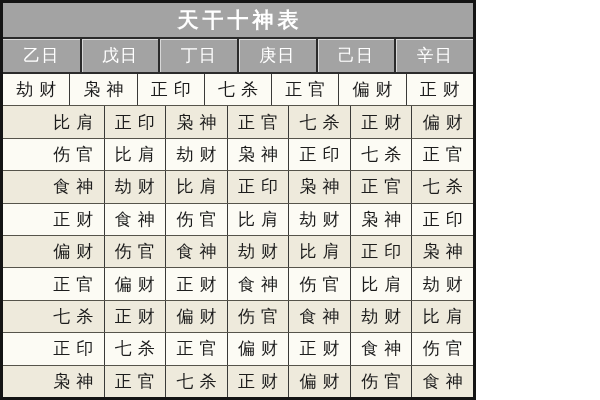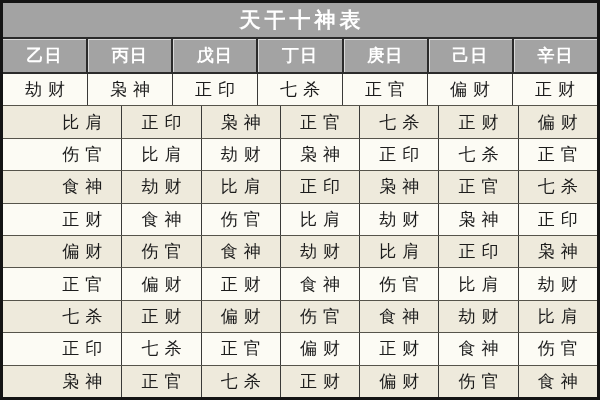--- a/index.html
+++ b/index.html
@@ -2,21 +2,21 @@
 <html style="--header-bg: #a3a3a3; --header-text: #ffffff; --row-odd-bg: #fcfbf4; --row-even-bg: #eeeadc; --cell-text: #1d1d1d; --dark-line: #2b2b2b; --v-grid-line: #3a3a38; --h-grid-line: #56544b; --outer-border: #141414;"><head>
 <meta charset="utf-8">
 <style>
   * { box-sizing: border-box; margin: 0; padding: 0; }
   html, body {
     width: 600px; height: 400px;
     font-family: "DejaVu Sans", "Liberation Sans", sans-serif;
     background: #ffffff;
   }
   .table-wrap {
-    width: 600px; height: 400px;
+    width: 476px; height: 400px;
     border: 3px solid var(--outer-border, #141414);
     display: flex; flex-direction: column;
     background: #fcfbf4;
   }
   .title-bar {
     height: 36px; flex: 0 0 36px;
     background: var(--header-bg, #a3a3a3);
     color: var(--header-text, #ffffff);
     display: flex; align-items: center; justify-content: center;
     font-size: 21px; font-weight: bold; letter-spacing: 4px; text-indent: 4px;
@@ -26,21 +26,21 @@
     height: 35px; flex: 0 0 35px;
     display: flex;
     background: var(--header-bg, #a3a3a3);
     border-bottom: 2px solid var(--dark-line, #2b2b2b);
     box-shadow: inset 0 1px 0 #d8d8d8;
   }
   .header-cell {
     flex: 1;
     display: flex; align-items: center; justify-content: center;
     color: var(--header-text, #ffffff);
-    font-size: 17px; font-weight: bold; letter-spacing: 1px; text-align: center;
+    font-size: 17px; font-weight: normal; letter-spacing: 1px; text-align: center;
   }
   .header-cell + .header-cell {
     border-left: 2px solid var(--dark-line, #2b2b2b);
     box-shadow: inset 1px 0 0 #d8d8d8;
   }
   .grid-body {
     flex: 1 1 auto;
     display: flex; flex-direction: column;
   }
   .row { flex: 1; display: flex; }
@@ -56,21 +56,20 @@
   }
   .cell + .cell { border-left: 1px solid var(--v-grid-line, #3a3a38); }
 </style>
 </head>
 <body>
 
 <div class="table-wrap">
   <div class="title-bar">天干十神表</div>
   <div class="header-row" id="header-row">
       <div class="header-cell">乙日</div>
-      <div class="header-cell">丙日</div>
       <div class="header-cell">戊日</div>
       <div class="header-cell">丁日</div>
       <div class="header-cell">庚日</div>
       <div class="header-cell">己日</div>
       <div class="header-cell">辛日</div>
     </div>
   <div class="grid-body" id="grid-body">
       <div class="row odd">
         <div class="cell">劫财</div>
         <div class="cell">枭神</div>

